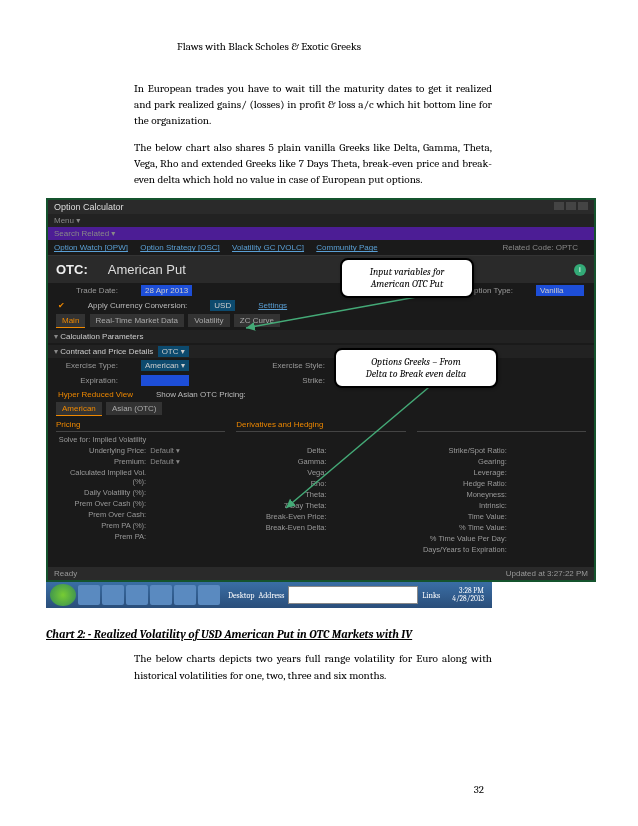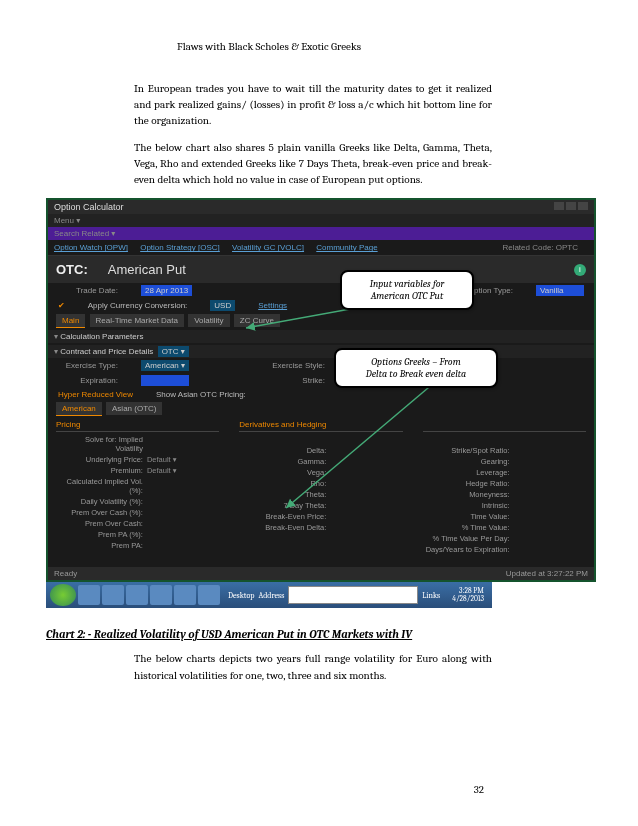--- a/index.html
+++ b/index.html
@@ -25,29 +25,29 @@
 .val{color:#ccc;background:#1d4ed8;padding:1px 4px;min-width:40px}
 .dd{background:#0c4a6e;padding:1px 4px;color:#ccc}
 .check{color:#e80}
 .link{color:#5a9fd4;text-decoration:underline}
 .section-hdr{background:#222;padding:2px 6px;color:#ccc;margin-top:2px}
 .section-hdr::before{content:"▾ ";color:#888}
 .sub-tabs{padding:3px 8px}
 .sub-tabs span{background:#333;padding:2px 6px;margin-right:2px;color:#aaa}
 .sub-tabs .active{color:#e80;border-bottom:1px solid #e80}
 .orange{color:#e80}
-.cols{display:flex;padding:2px 8px;gap:20px}
+.cols{display:flex;padding:2px 8px;gap:11px}
 .col{flex:1}
 .col-hdr{color:#e80;font-size:8px;border-bottom:1px solid #444;padding:2px 0;margin-bottom:2px}
 .kv{display:flex;padding:1px 0;font-size:7.5px}
 .kv .k{flex:1.2;text-align:right;padding-right:4px;color:#999}
 .kv .v{flex:1;color:#888}
 .status{position:absolute;bottom:0;left:0;right:0;background:#2a2a2a;padding:2px 6px;display:flex;justify-content:space-between;color:#999}
 .callout{position:absolute;background:#fff;border:2px solid #000;border-radius:8px;padding:6px 10px;font-family:Cambria,Georgia,serif;font-size:10px;font-style:italic;text-align:center;line-height:1.2;box-shadow:1px 1px 3px rgba(0,0,0,.3)}
-.callout1{right:18px;top:72px;width:110px}
+.callout1{right:18px;top:60px;width:110px}
 .callout2{right:-6px;top:150px;width:140px}
 .arrow{position:absolute;pointer-events:none}
 .taskbar{height:26px;background:linear-gradient(#3a6ea5,#2a4e7a);display:flex;align-items:center;padding:0 4px;gap:2px}
 .tb-icon{width:22px;height:20px;background:#5a8ac0;border-radius:2px}
 .tb-start{width:26px;height:22px;background:radial-gradient(circle,#7c3,#385);border-radius:50%}
 .tb-addr{flex:1;display:flex;align-items:center;gap:4px;color:#fff;font-size:8px;padding:0 6px}
 .tb-addr input{flex:1;height:14px;font-size:8px;border:1px solid #888}
 .tb-time{color:#fff;font-size:7.5px;text-align:right;line-height:1.1;padding:0 4px}
 .chart-title{font-size:11.5px;font-style:italic;font-weight:bold;text-decoration:underline;margin:18px 0 10px 0}
 .pagenum{position:absolute;bottom:30px;right:46px;font-size:11px}

